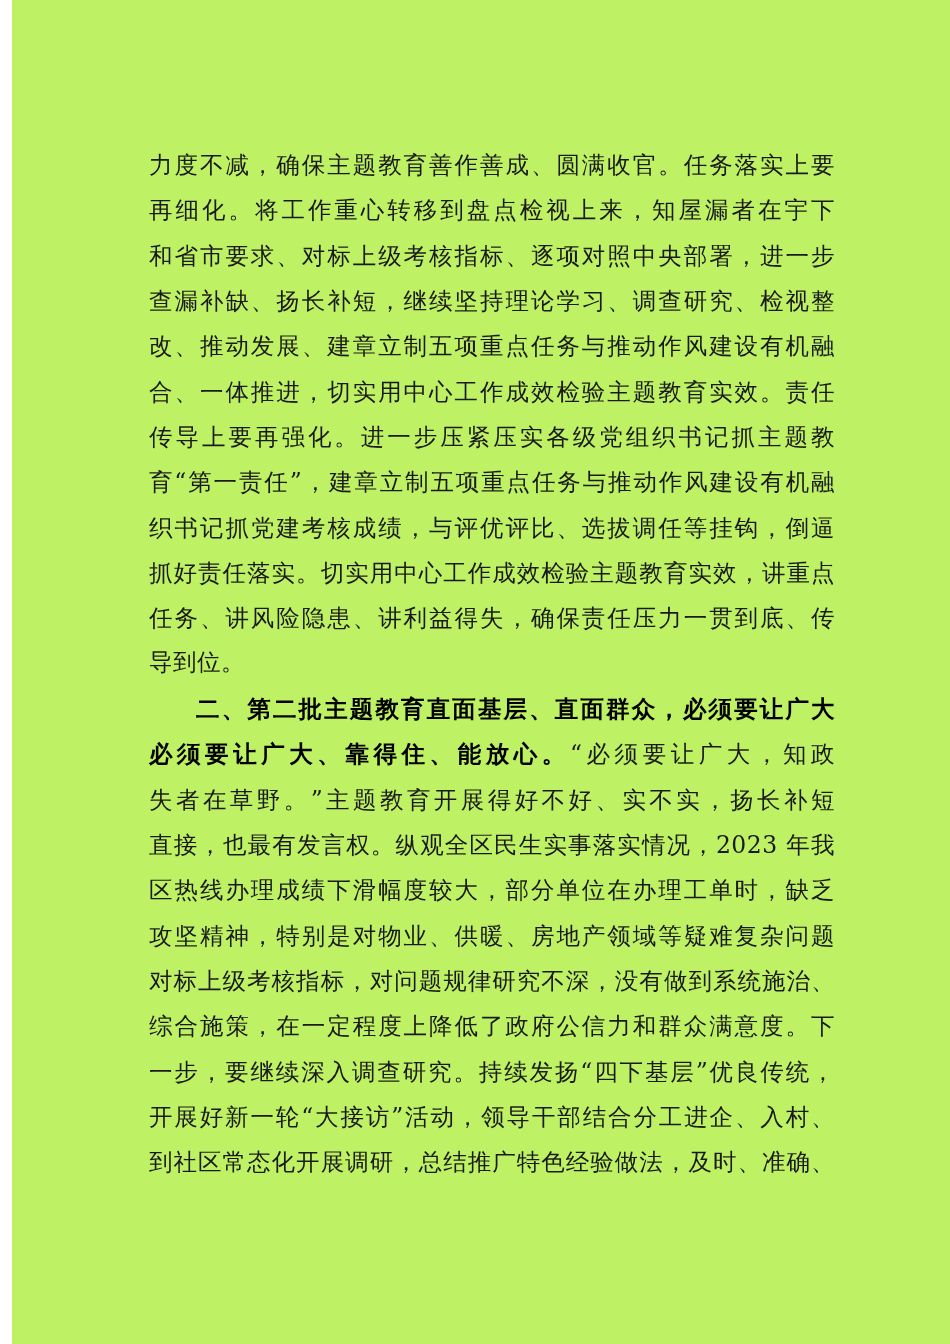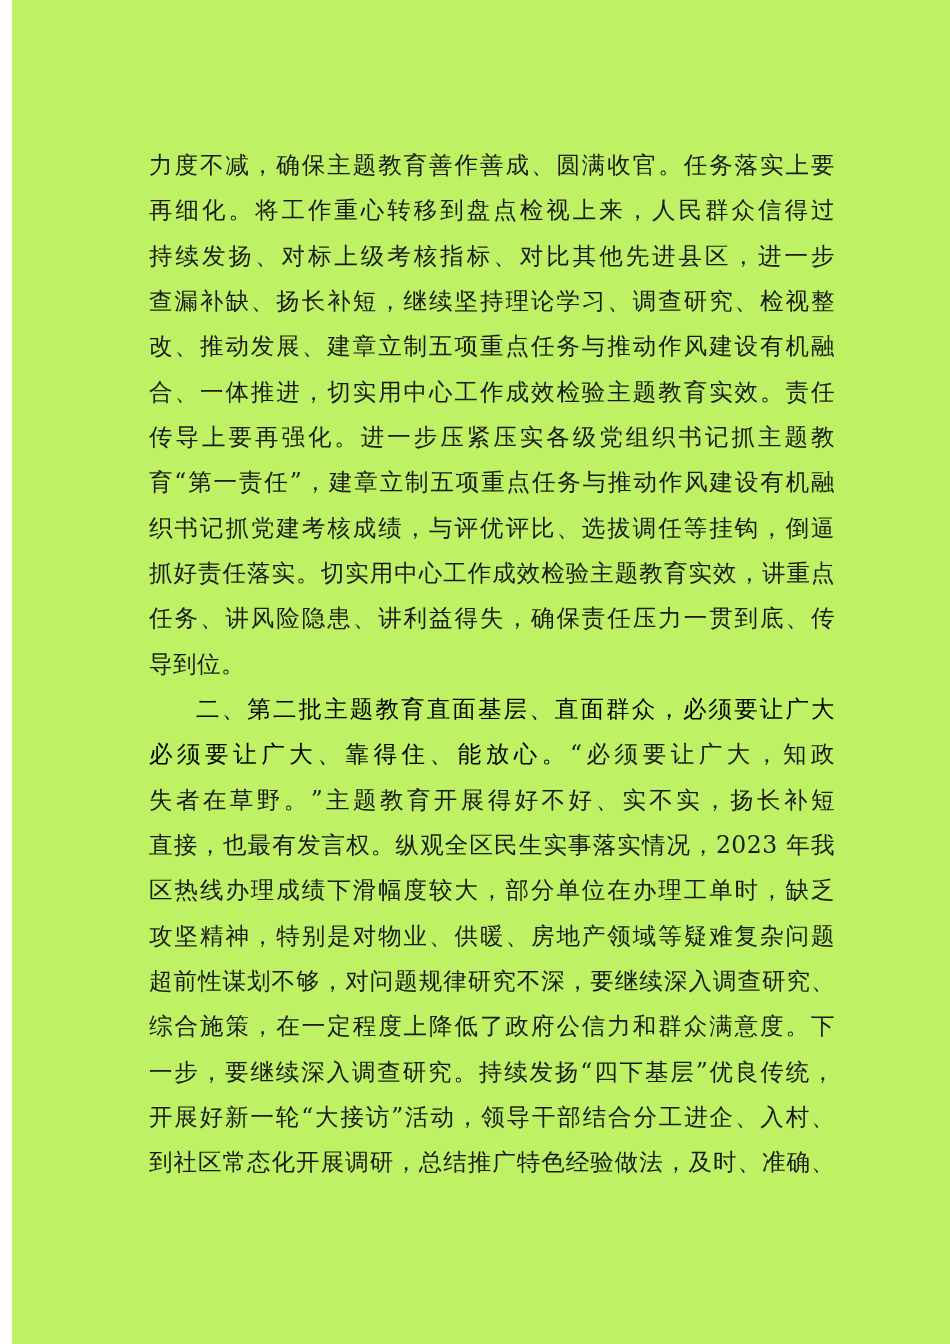--- a/index.html
+++ b/index.html
@@ -30,61 +30,62 @@
       height: 40px;
       font-size: 23.5px;
       line-height: 40px;
       white-space: nowrap;
       text-align: justify;
       text-align-last: justify;
       letter-spacing: 0.5px;
     }
     .line.last {
       text-align-last: left;
+      font-family: Liberation Mono, monospace;
     }
     .line.indent {
       left: 184px;
       width: 639px;
     }
     .bold {
       font-family: "DejaVu Sans", "Liberation Sans", sans-serif;
-      font-weight: normal;
+      font-weight: bold;
       color: #000000;
     }
     .seg { display: inline; }
   </style>
 </head>
 <body>
 
 <div class="page">
 
   <div>
     <div class="line" style="top:145px">力度不减，确保主题教育善作善成、圆满收官。任务落实上要</div>
-    <div class="line" style="top:190px">再细化。将工作重心转移到盘点检视上来，人民群众信得过</div>
-    <div class="line" style="top:236px">持续发扬、对标上级考核指标、对比其他先进县区，进一步</div>
+    <div class="line" style="top:190px">再细化。将工作重心转移到盘点检视上来，知屋漏者在宇下</div>
+    <div class="line" style="top:236px">和省市要求、对标上级考核指标、逐项对照中央部署，进一步</div>
     <div class="line" style="top:281px">查漏补缺、扬长补短，继续坚持理论学习、调查研究、检视整</div>
     <div class="line" style="top:326px">改、推动发展、建章立制五项重点任务与推动作风建设有机融</div>
     <div class="line" style="top:372px">合、一体推进，切实用中心工作成效检验主题教育实效。责任</div>
     <div class="line" style="top:417px">传导上要再强化。进一步压紧压实各级党组织书记抓主题教</div>
     <div class="line" style="top:462px">育“第一责任”，建章立制五项重点任务与推动作风建设有机融</div>
     <div class="line" style="top:508px">织书记抓党建考核成绩，与评优评比、选拔调任等挂钩，倒逼</div>
     <div class="line" style="top:553px">抓好责任落实。切实用中心工作成效检验主题教育实效，讲重点</div>
     <div class="line" style="top:598px">任务、讲风险隐患、讲利益得失，确保责任压力一贯到底、传</div>
     <div class="line last" style="top:644px">导到位。</div>
   </div>
 
   <div>
     <div class="line indent bold" style="top:689px">二、第二批主题教育直面基层、直面群众，必须要让广大</div>
     <div class="line" style="top:734px">
       <span class="seg bold">必须要让广大、靠得住、能放心。</span><span class="seg">“必须要让广大，知政</span>
     </div>
     <div class="line" style="top:780px">失者在草野。”主题教育开展得好不好、实不实，扬长补短</div>
     <div class="line" style="top:825px">直接，也最有发言权。纵观全区民生实事落实情况，2023 年我</div>
     <div class="line" style="top:870px">区热线办理成绩下滑幅度较大，部分单位在办理工单时，缺乏</div>
     <div class="line" style="top:916px">攻坚精神，特别是对物业、供暖、房地产领域等疑难复杂问题</div>
-    <div class="line" style="top:961px">超前性谋划不够，对问题规律研究不深，要继续深入调查研究、</div>
+    <div class="line" style="top:961px">对标上级考核指标，对问题规律研究不深，没有做到系统施治、</div>
     <div class="line" style="top:1006px">综合施策，在一定程度上降低了政府公信力和群众满意度。下</div>
     <div class="line" style="top:1052px">一步，要继续深入调查研究。持续发扬“四下基层”优良传统，</div>
     <div class="line" style="top:1097px">开展好新一轮“大接访”活动，领导干部结合分工进企、入村、</div>
     <div class="line" style="top:1142px">到社区常态化开展调研，总结推广特色经验做法，及时、准确、</div>
   </div>
 
 </div>
 
 </body></html>

